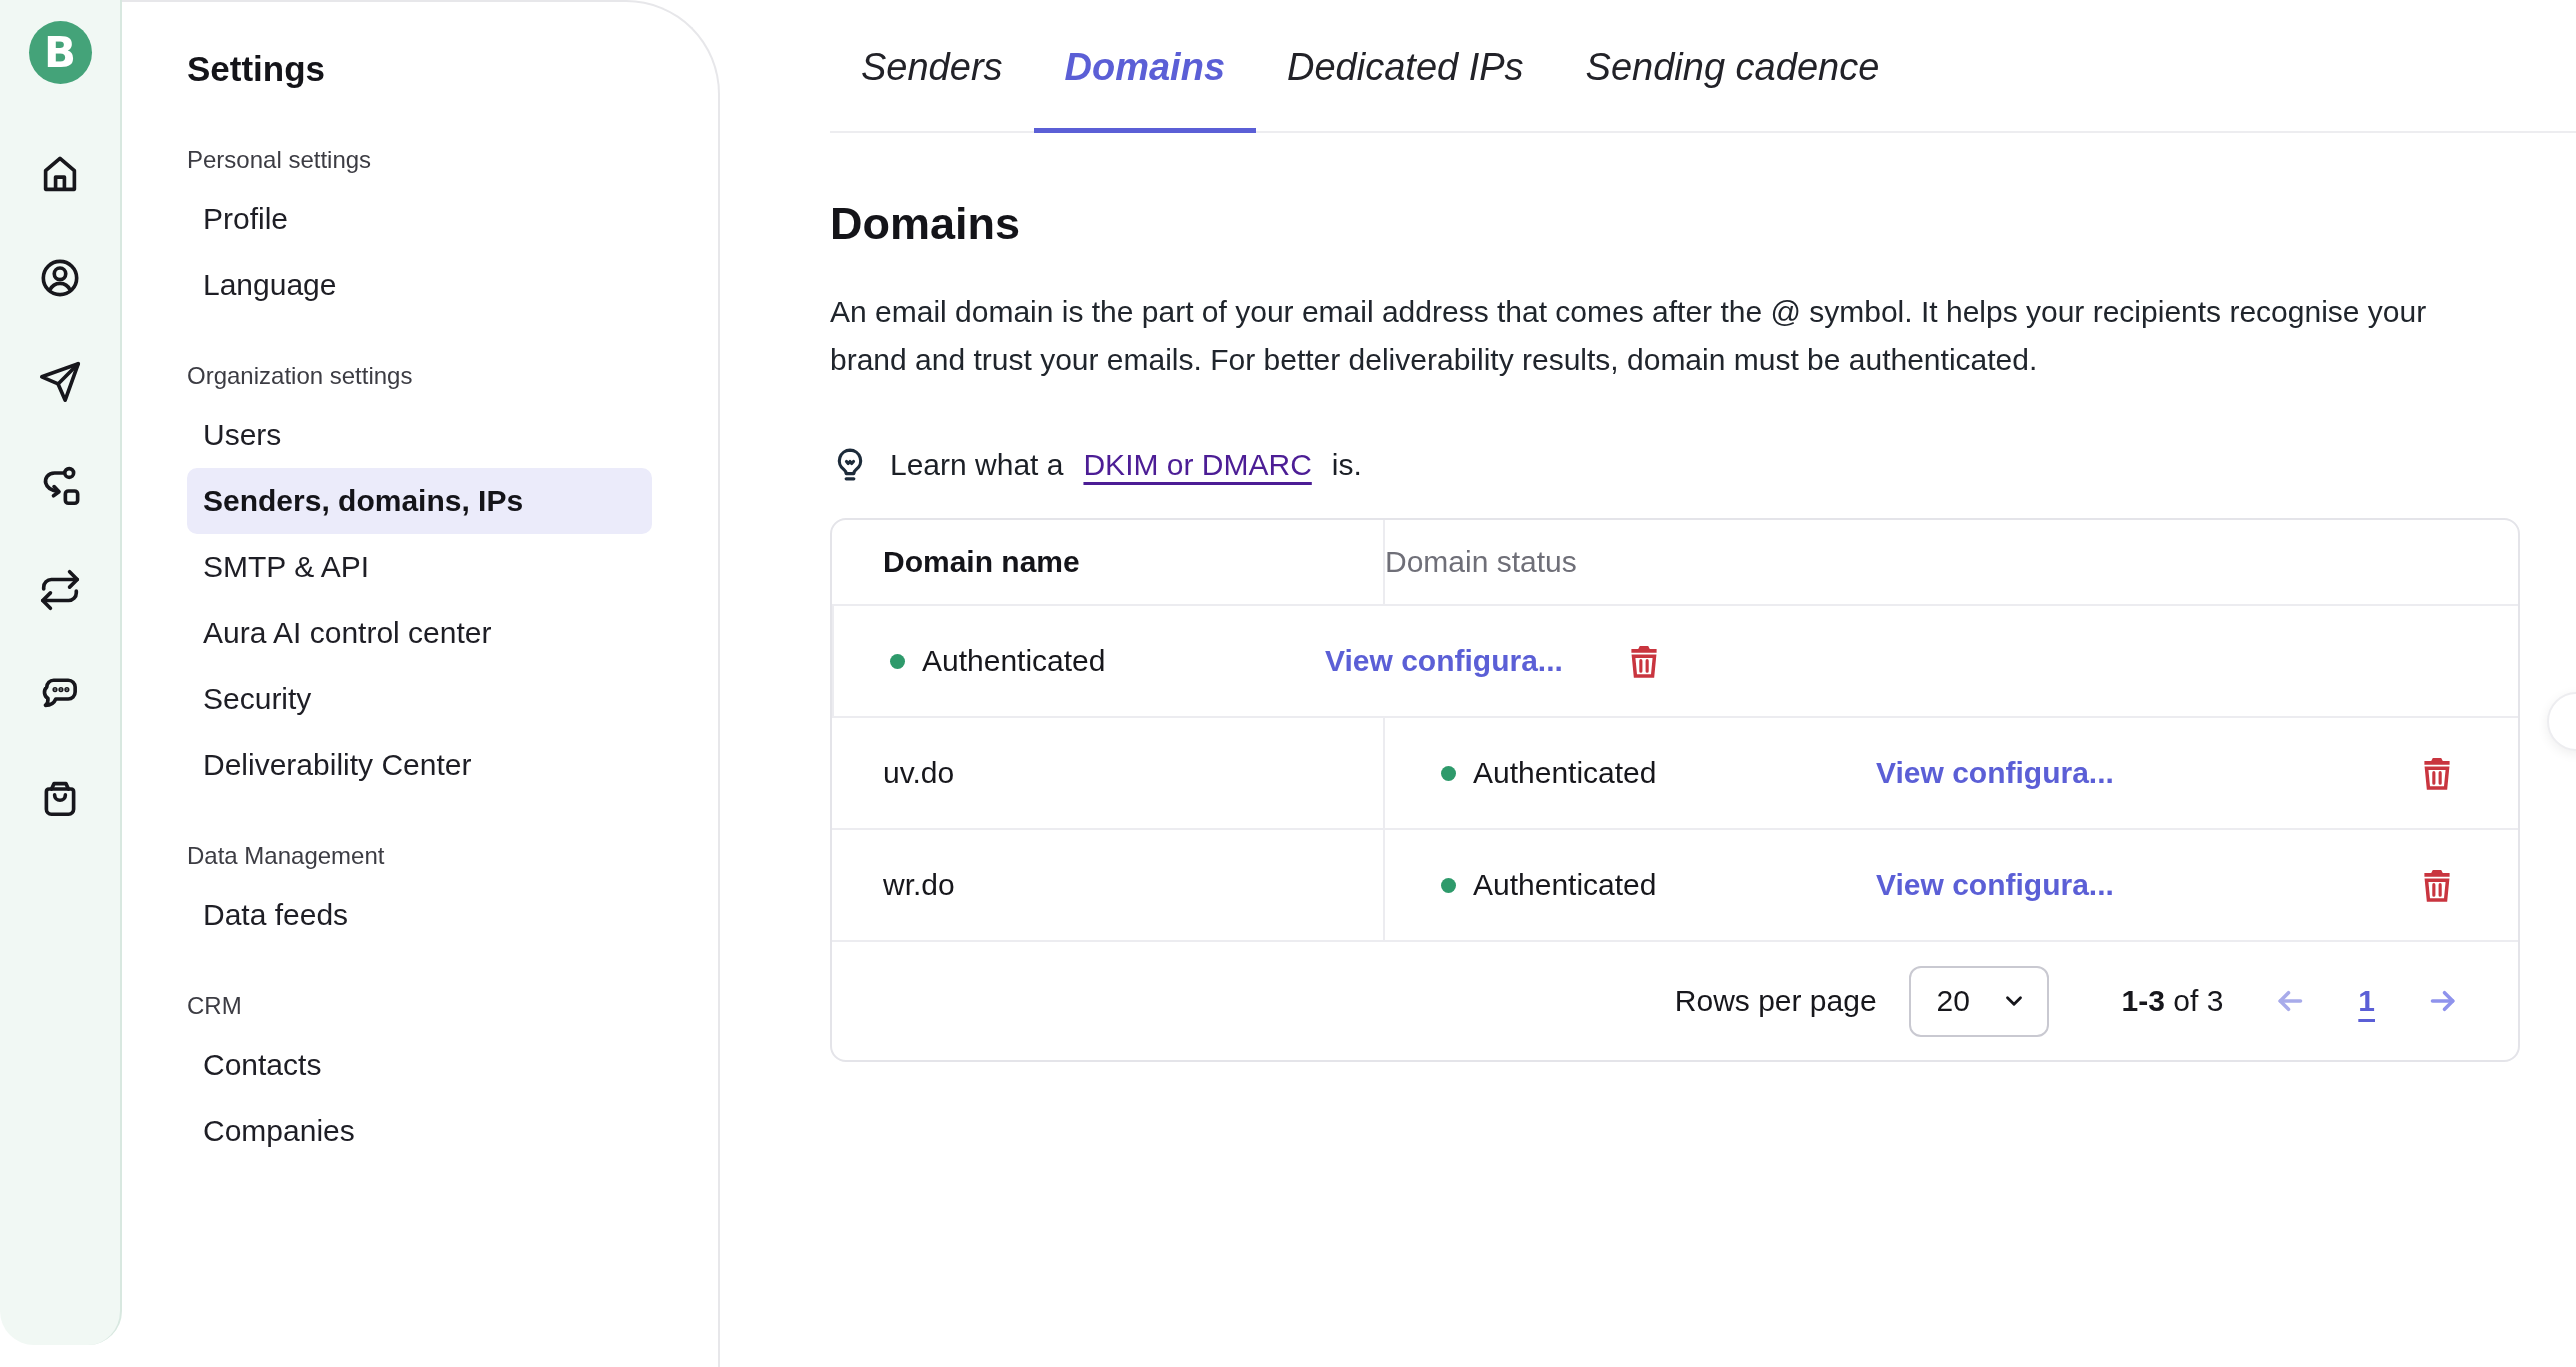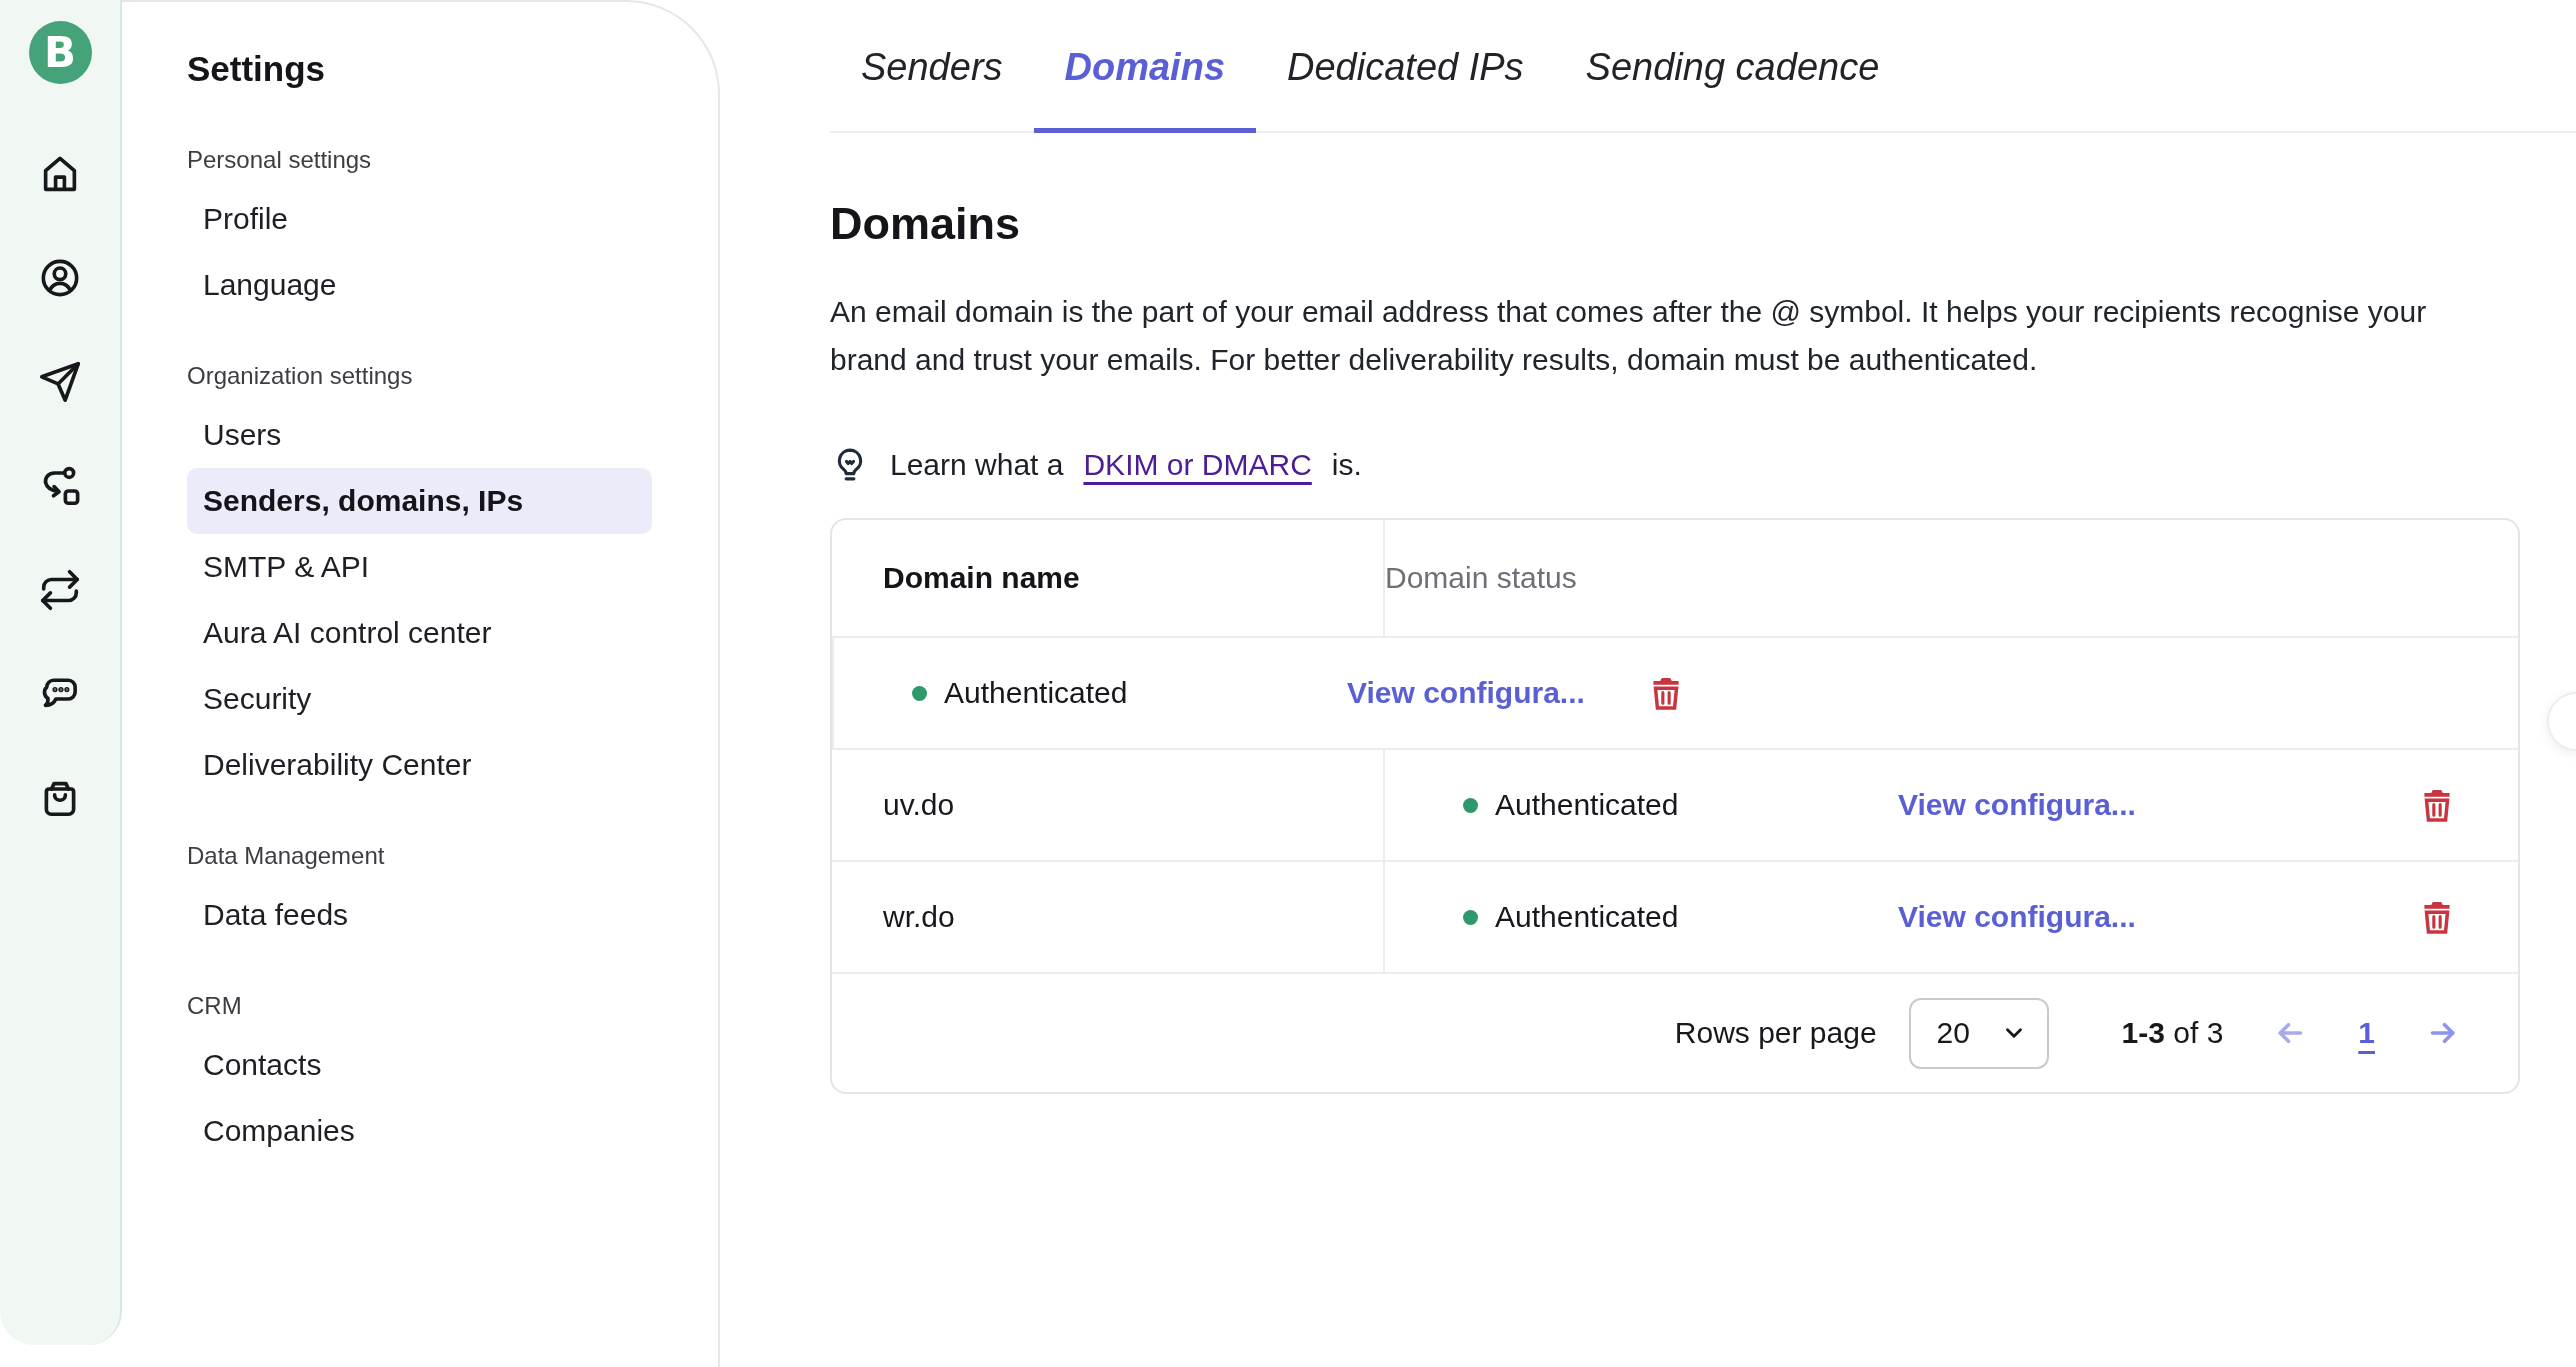--- a/index.html
+++ b/index.html
@@ -82,30 +82,29 @@
     color:#17171c; font-family:"Liberation Sans","DejaVu Sans",sans-serif; background:transparent;
   }
   .search input::placeholder { color:#b9bac4; }
 
   
   .card {
     margin-top:33px; width:1690px; border:2px solid #e4e4e9; border-radius:16px;
     background:#fff; overflow:hidden;
   }
   .trow { display:grid; grid-template-columns:551px 1fr; }
-  .thead { height:116px; }
+  .thead { height:84px; }
   .tbody-row { height:112px; border-top:2px solid #ececf0; }
   .cell { display:flex; align-items:center; padding-left:51px; font-size:30px; }
   .cell.col2 { border-left:2px solid #ececf0; padding-left:0; }
   .th1 { font-weight:700; color:#141419; }
   .th2 { color:#6f6f78; padding-left:49px; }
   .status-grid {
     display:grid; grid-template-columns:435px 1fr 163px; align-items:center; width:100%;
-    padding-left:42px;
-    margin-left:36px;
+    padding-left:56px;
   }
   .status { display:flex; align-items:center; gap:17px; color:#17171c; }
   .dot { width:15px; height:15px; border-radius:50%; background:#2e9a6b; flex:0 0 auto; }
   .view-link { color:#5b5fd6; font-weight:700; cursor:pointer; white-space:nowrap; }
   .trash { width:42px; height:42px; cursor:pointer; justify-self:center; }
   .trash svg { width:100%; height:100%; }
 
   
   .tfoot {
     height:120px; border-top:2px solid #ececf0; display:flex; align-items:center;

